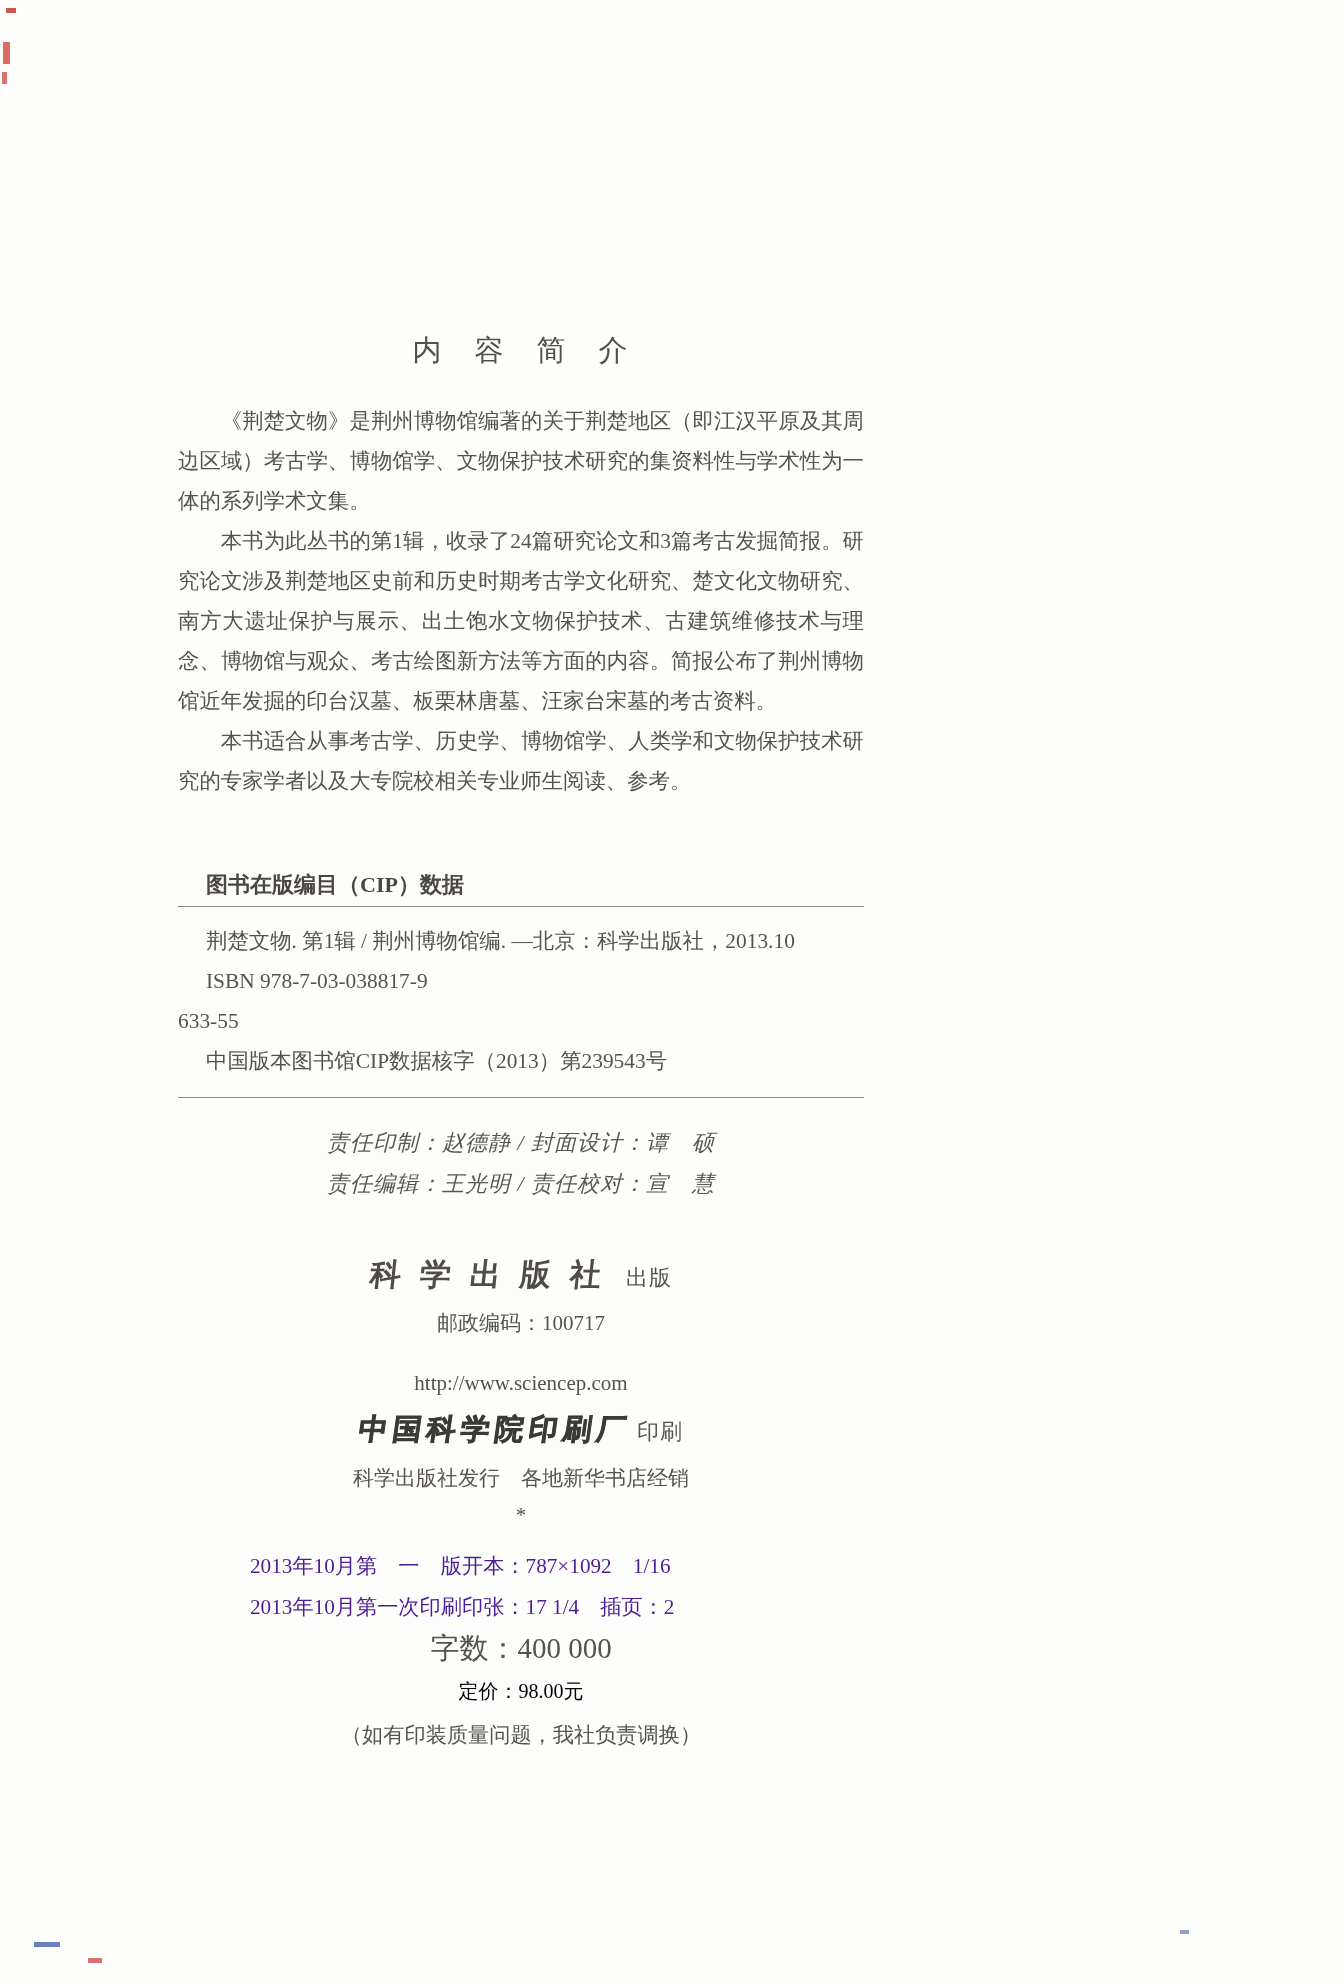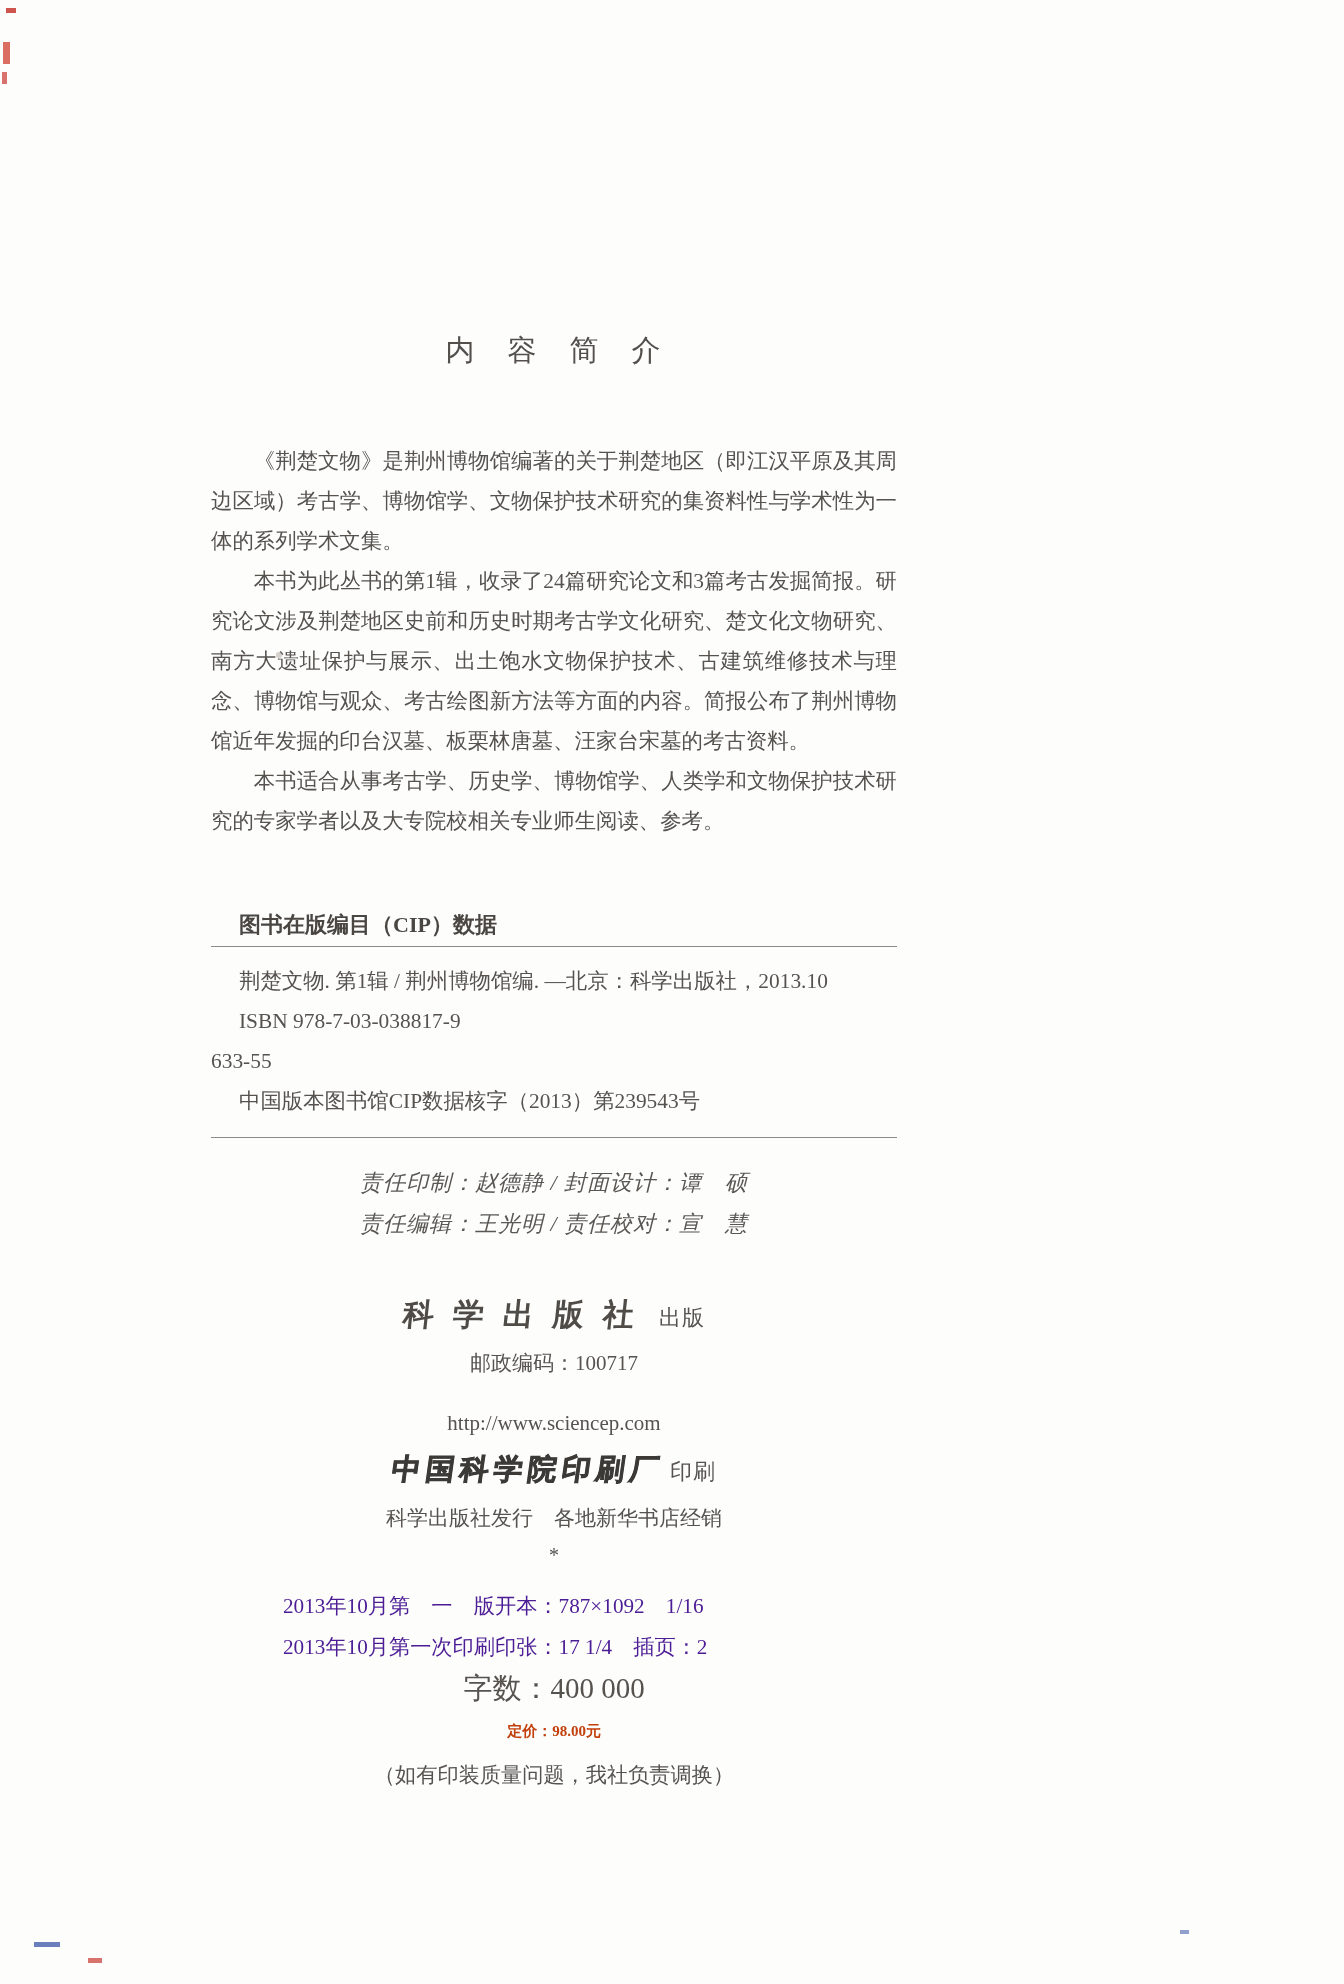--- a/index.html
+++ b/index.html
@@ -6,35 +6,35 @@
   body{
     width:1344px;height:1984px;
     background:#fdfdfc;
     font-family:"Liberation Serif","DejaVu Serif",serif;
     color:#56534f;
     position:relative;
     overflow:hidden;
   }
   .page{
     position:absolute;
-    left:211px; top:0;
+    left:178px; top:0;
     width:686px;
   }
   
   .doc-title{
     margin-top:334px;
     text-align:center;
     font-size:29px;
     line-height:33px;
     color:#53504c;
     letter-spacing:2px;
   }
   
   .intro{
-    margin-top:74px;
+    margin-top:34px;
   }
   .intro p{
     margin:0;
     font-size:21.4px;
     line-height:40px;
     text-align:justify;
     text-indent:2em;
     color:#56534f;
   }
   
@@ -108,24 +108,24 @@
     line-height:41px;
     color:#4c1d95;
   }
   .wordcount{
     text-align:center;
     font-size:29px;
     line-height:41px;
   }
   .price{
     text-align:center;
-    font-size:15px;
+    font-size:20px;
     line-height:44px;
-    font-weight:bold;
-    color:#c2410c;
+    font-weight:normal;
+    color:#000000;
   }
   .exchange-note{
     text-align:center;
     font-size:21.2px;
     line-height:44px;
   }
   
   .artifact{ position:absolute; }
   .a1{ left:6px; top:8px; width:10px; height:5px; background:#c6372f; opacity:.85;}
   .a2{ left:3px; top:42px; width:7px; height:22px; background:#cf4a3a; opacity:.8;}

